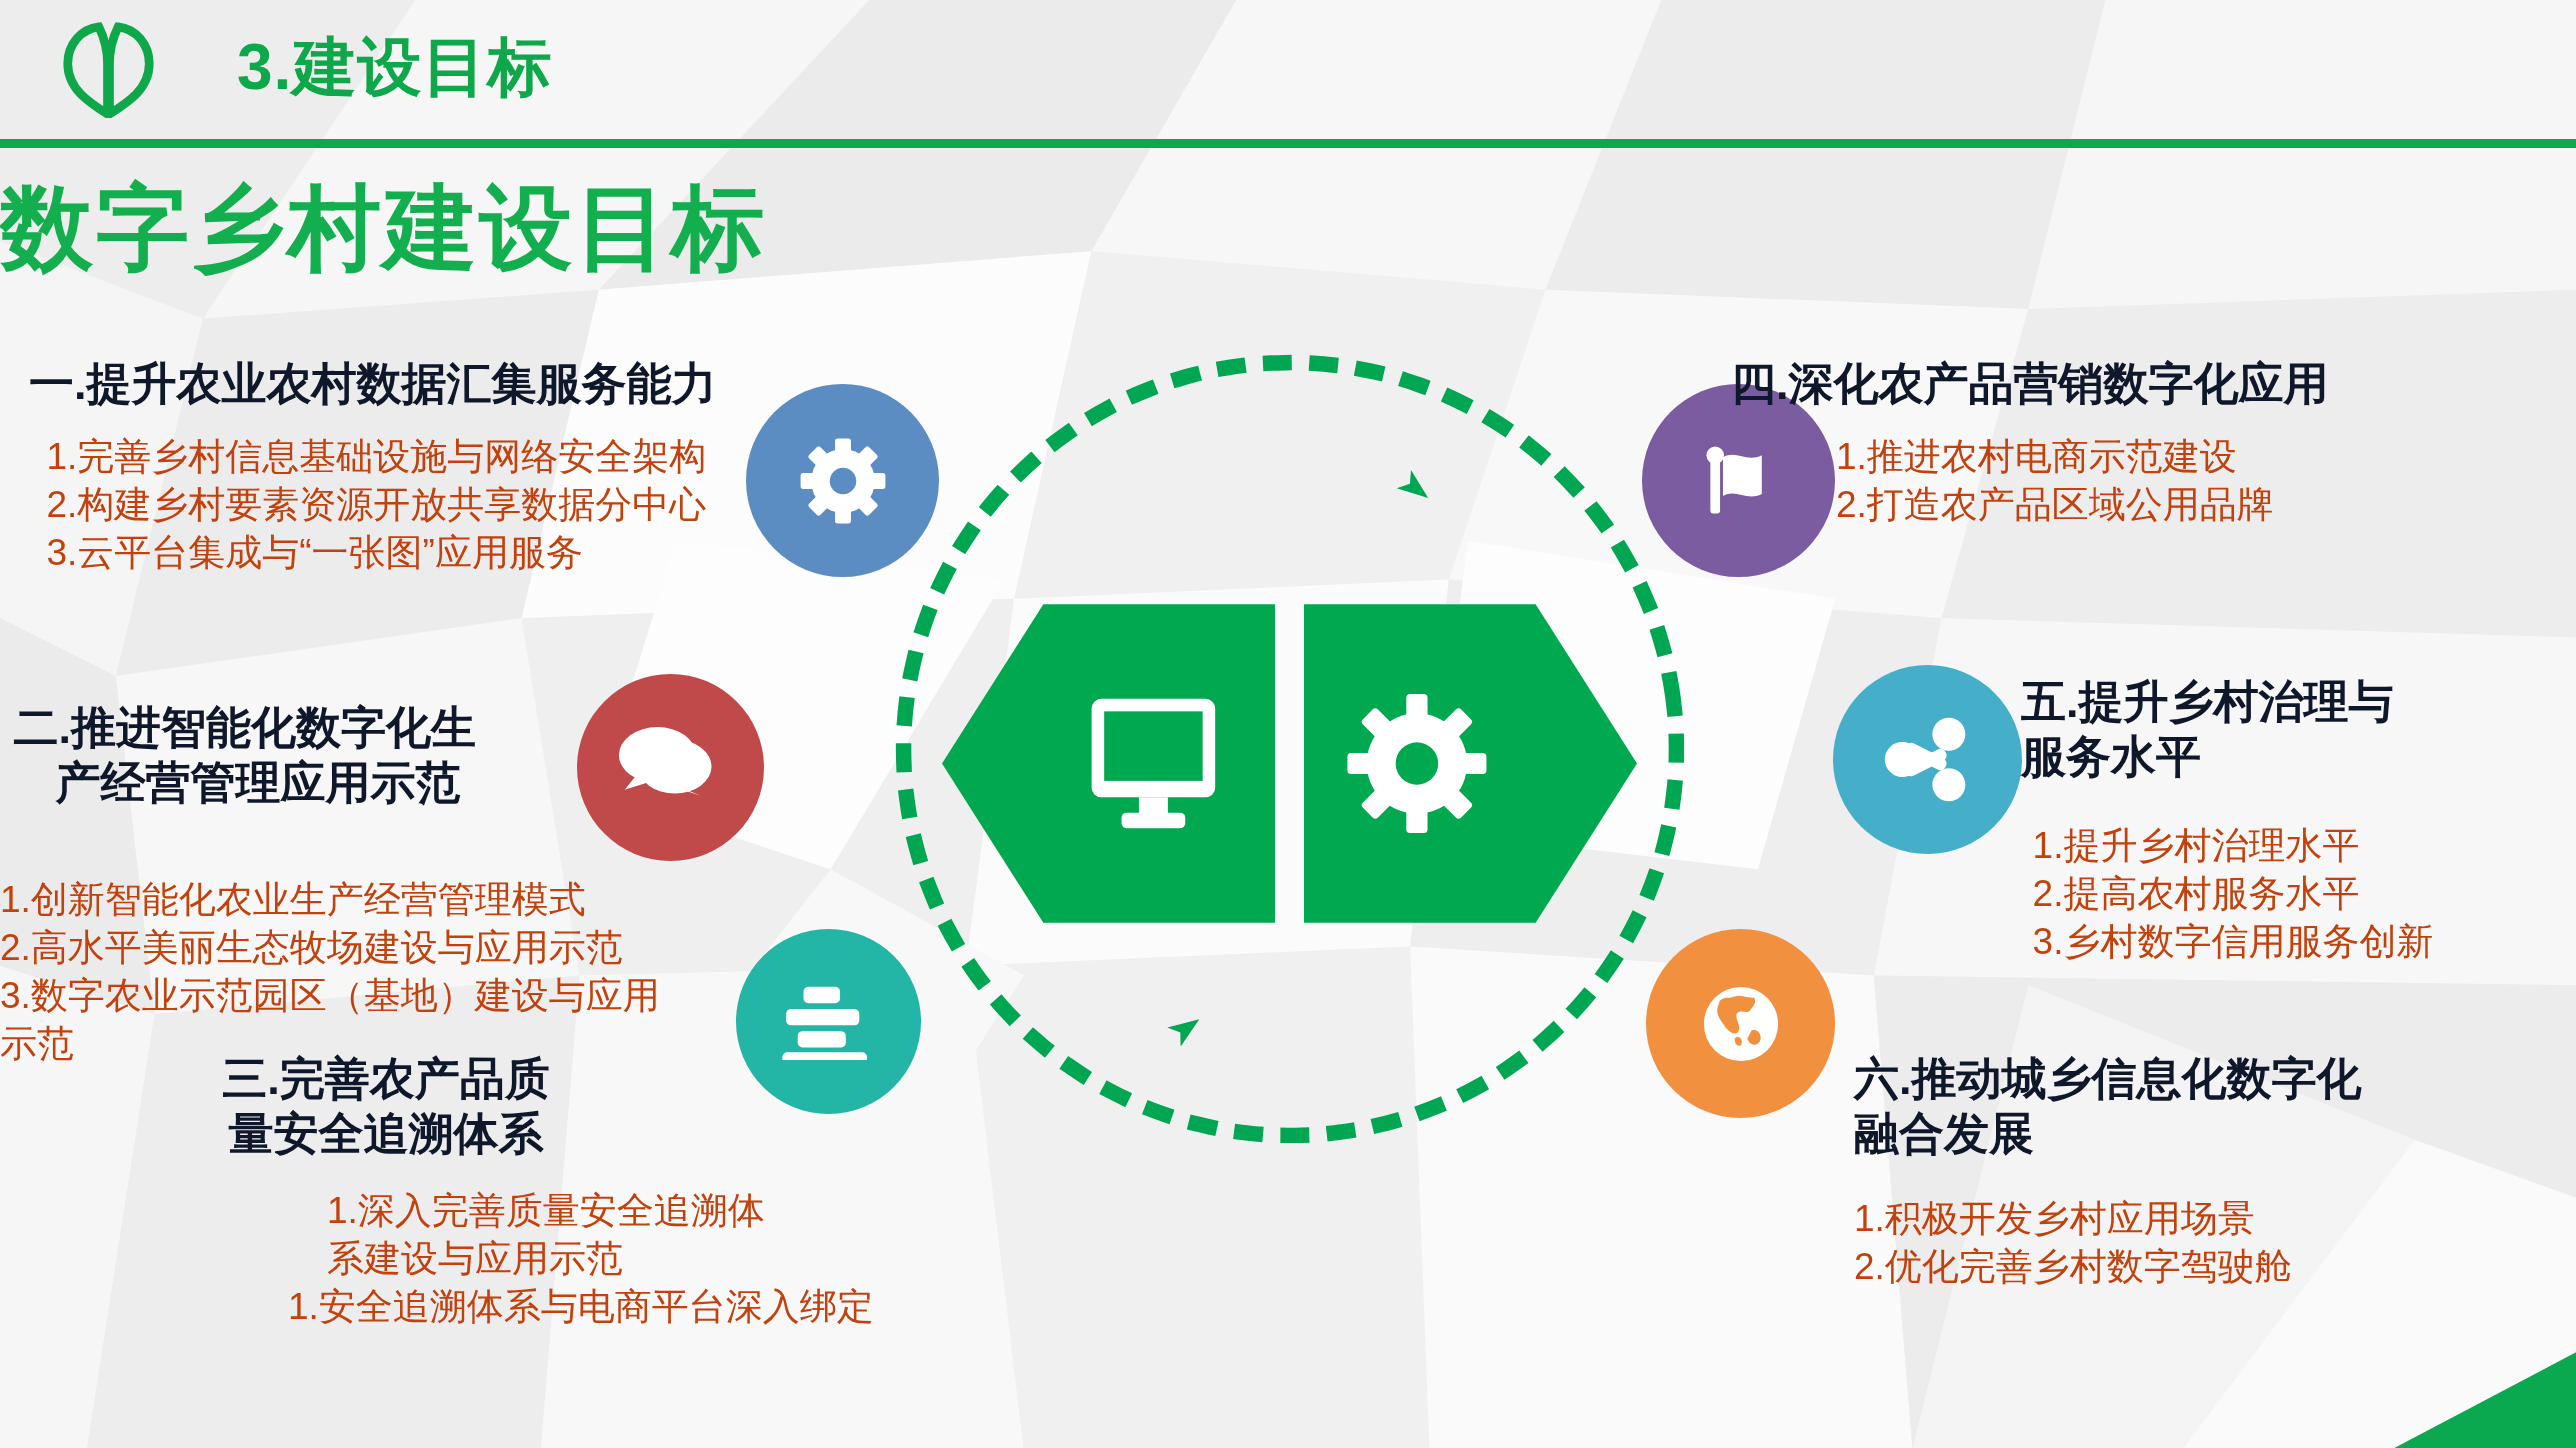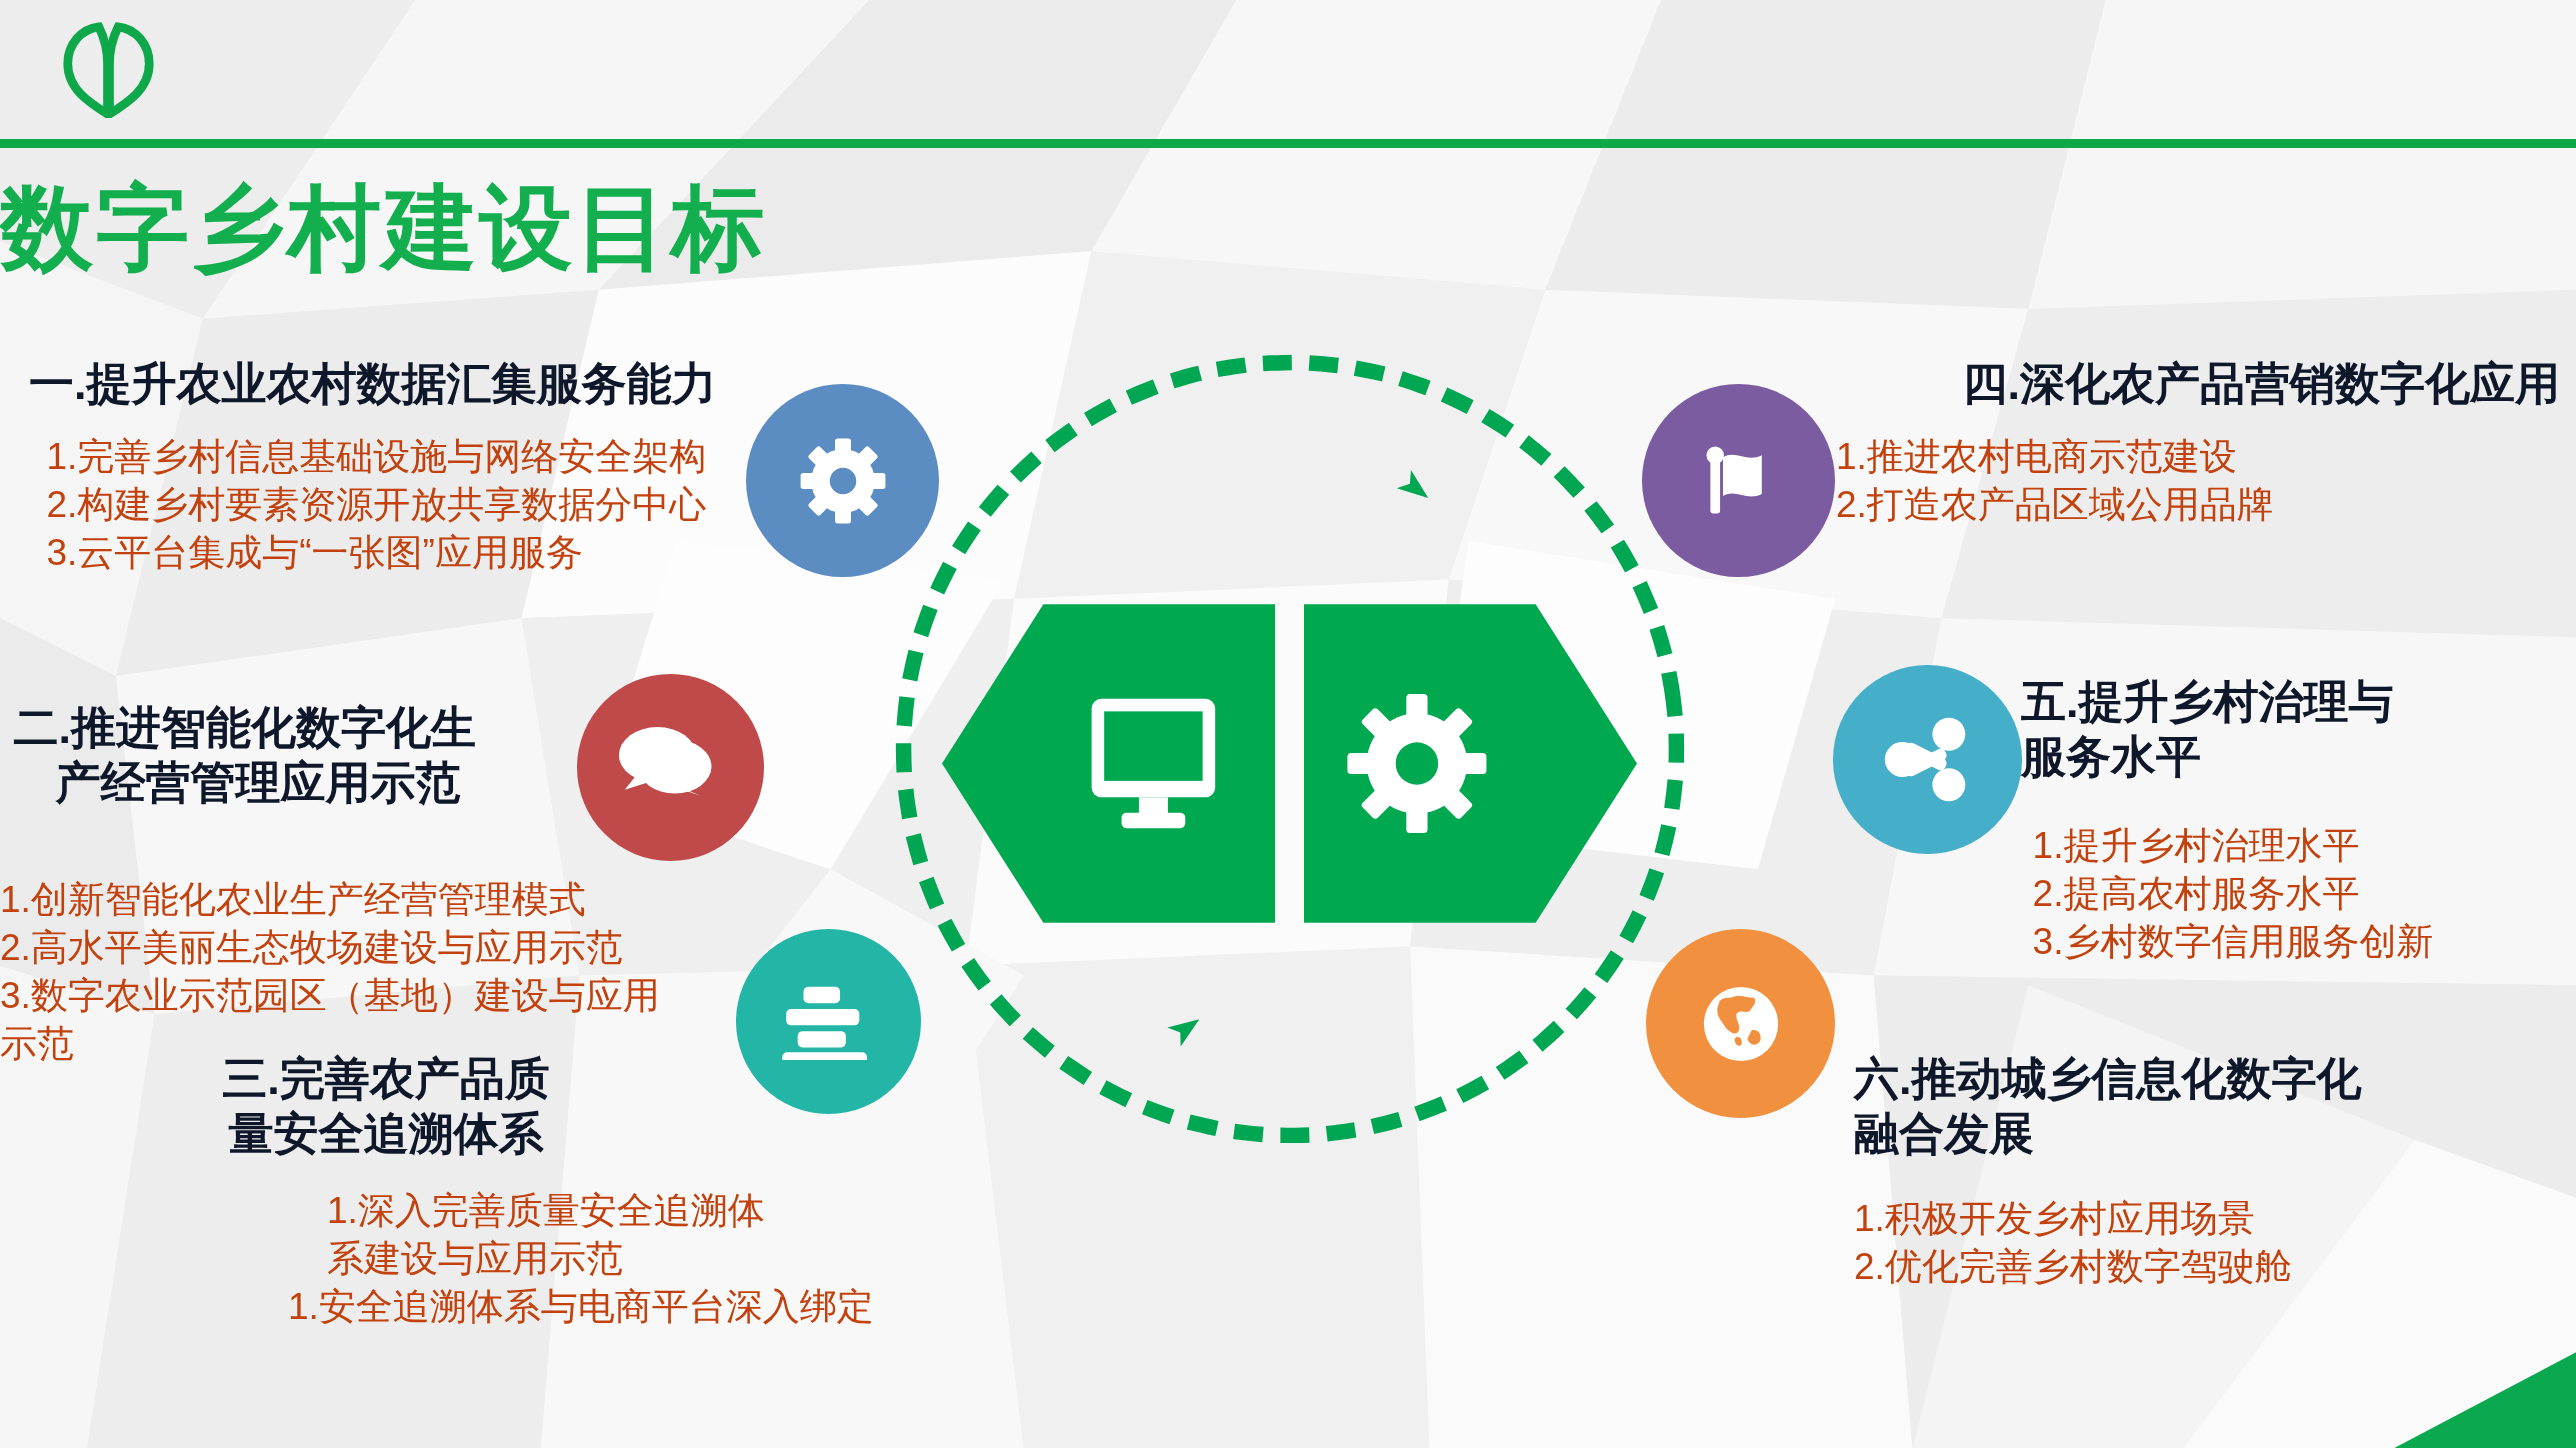--- a/index.html
+++ b/index.html
@@ -104,20 +104,21 @@
     <polygon points="860,900 1060,1010 900,1260 640,1180" fill="#f8f8f8"></polygon>
   </g>
 </svg>
 
 <div id="header">
   <svg id="leaf-logo" viewBox="0 0 100 100">
     <path d="M49 96 C30 84 8 70 8 44 C8 24 22 8 40 6 C46 18 49 30 49 44 Z" fill="none" stroke="#0ea84a" stroke-width="9"></path>
     <path d="M51 96 C70 84 92 70 92 44 C92 24 78 8 60 6 C54 18 51 30 51 44 Z" fill="none" stroke="#0ea84a" stroke-width="9"></path>
     <path d="M50 96 L50 40" stroke="#0ea84a" stroke-width="8" fill="none"></path>
   </svg>
+  <div id="header-title">3.建设目标</div>
   <div id="header-rule"></div>
 </div>
 
 <div id="main-title">数字乡村建设目标</div>
 
 <svg id="ring" viewBox="0 0 1470 830">
   <circle cx="735" cy="415" r="400" fill="none" stroke="#00a651" stroke-width="16" stroke-linecap="square" stroke-dasharray="14 34" transform="rotate(-8 735 415)"></circle>
   <g fill="#00a651">
     <polygon points="852,126 884,138 852,150 860,138" transform="rotate(38 856 138)"></polygon>
   </g>
@@ -247,21 +248,21 @@
     <div>量安全追溯体系</div>
   </div>
   <div class="gap" style="height:25px;"></div>
   <div class="sec-list ta-l" style="width:618px; padding-left:124px;">
     <div style="white-space:normal;margin-left:39px;">1.深入完善质量安全追溯体系建设与应用示范</div>
     <div>1.安全追溯体系与电商平台深入绑定</div>
   </div>
 </div>
 
 <div class="sec" style="left:1681px; top:321px; width:879px;">
-  <div class="sec-title ta-l" style="padding-left:50px;text-align:right;">四.深化农产品营销数字化应用</div>
+  <div class="sec-title ta-l" style="padding-left:50px;">四.深化农产品营销数字化应用</div>
   <div class="gap"></div>
   <div class="sec-list ta-l" style="padding-left:155px;">
     <div>1.推进农村电商示范建设</div>
     <div>2.打造农产品区域公用品牌</div>
   </div>
 </div>
 
 <div class="sec" style="left:2021px; top:639px; width:555px;">
   <div class="sec-title ta-l">
     <div>五.提升乡村治理与</div>

